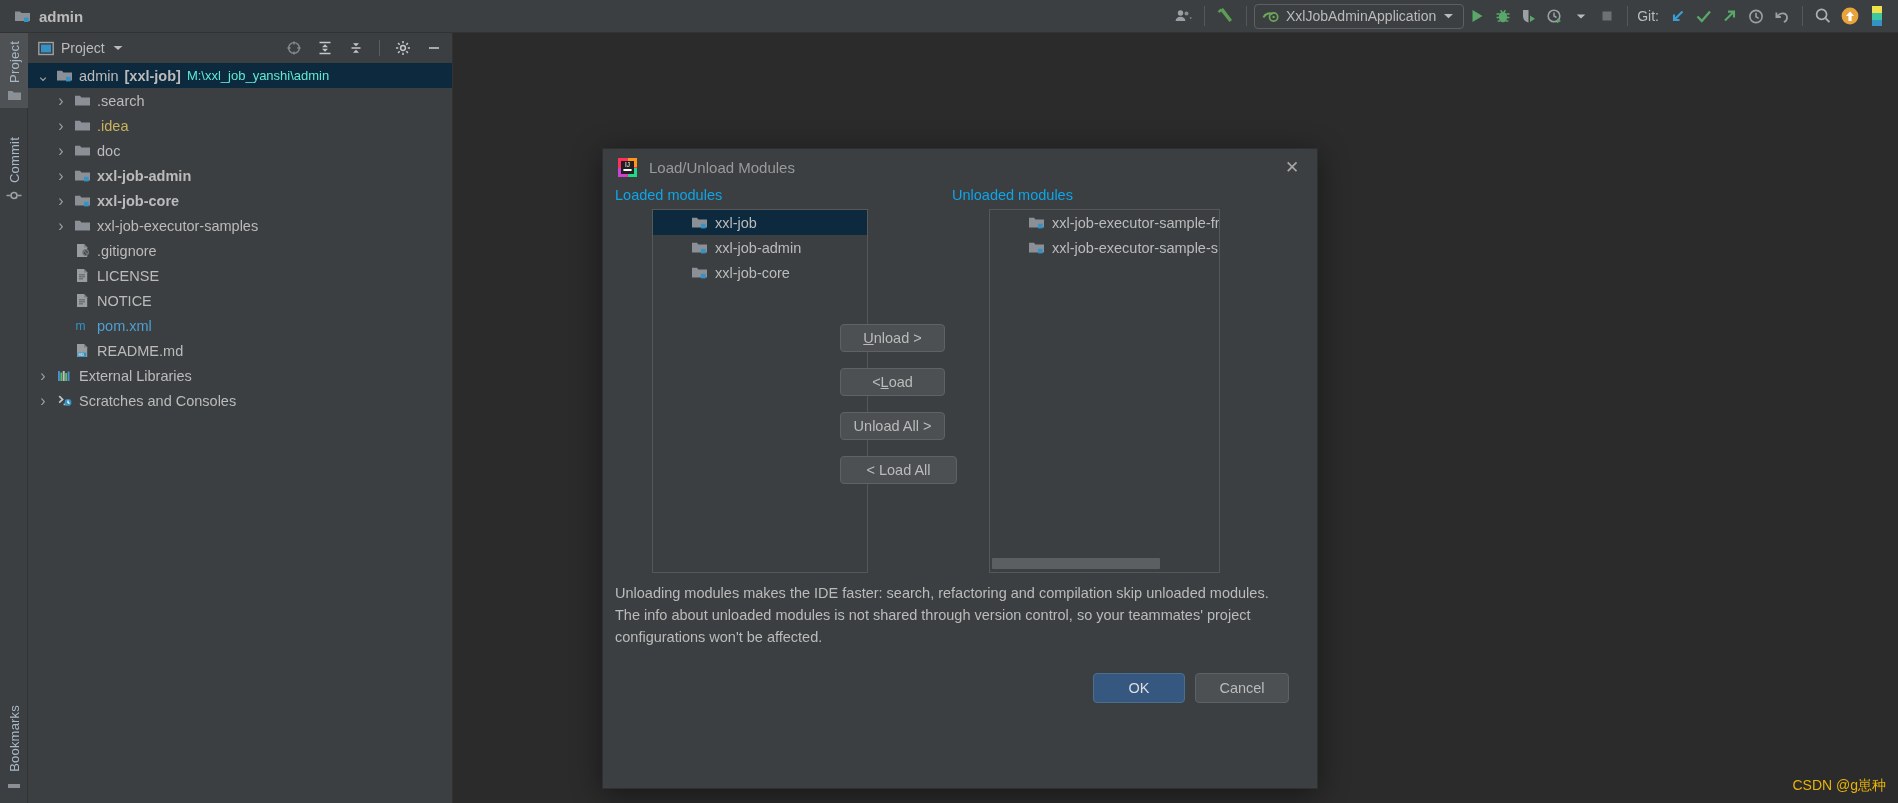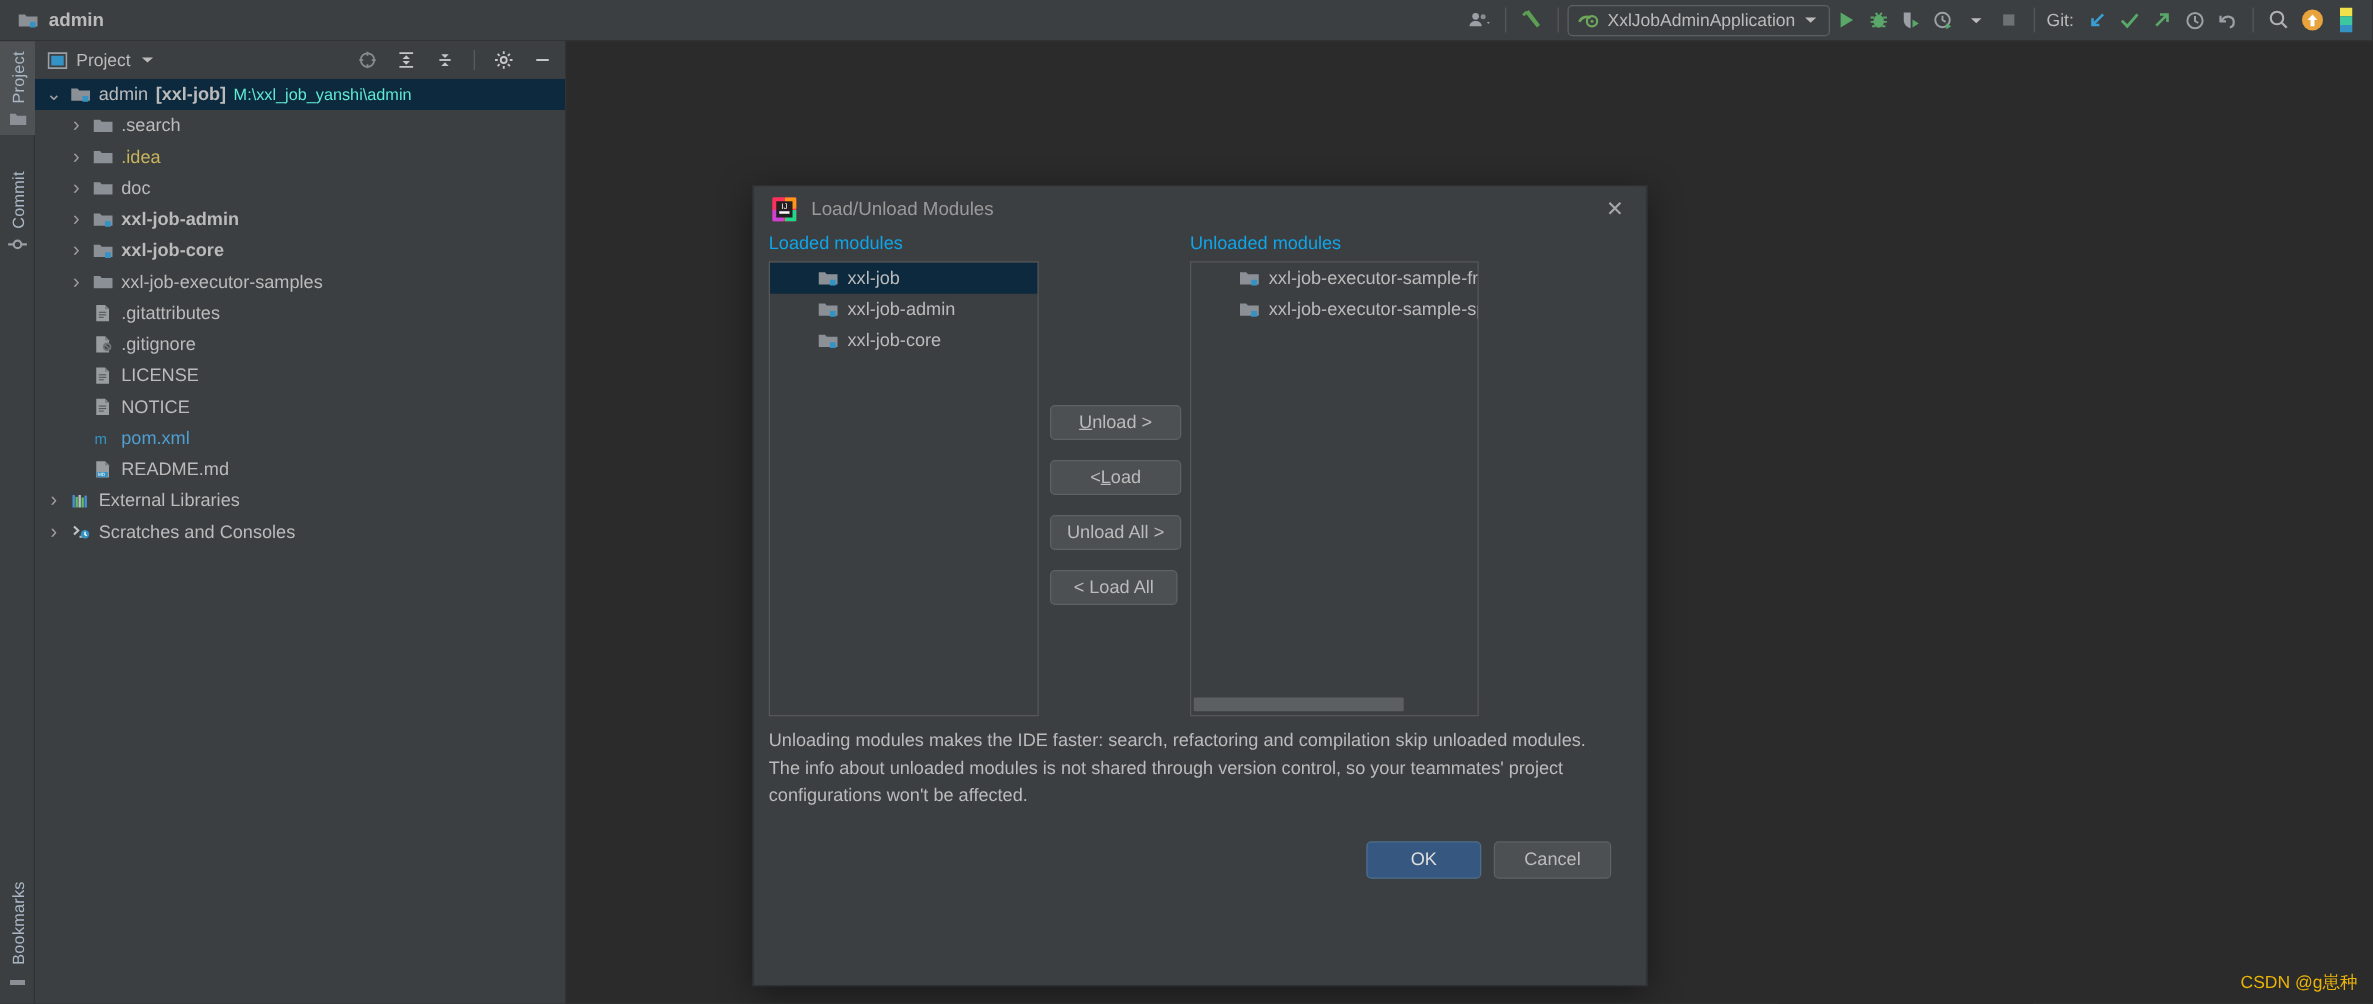--- a/index.html
+++ b/index.html
@@ -92,21 +92,21 @@
   .dlg-title {
     height: 36px; display: flex; align-items: center; gap: 11px; padding: 0 12px 0 14px;
   }
   .dlg-title .t { color: #9a9a9a; font-size: 15px; }
   .dlg-close { margin-left: auto; width: 26px; height: 26px; display: flex;
     align-items: center; justify-content: center; color: #a6a6a6; font-size: 17px; }
 
   .dlg-body { position: absolute; top: 36px; left: 0; right: 0; bottom: 0; }
   .col-label { position: absolute; color: #0ea5e9; font-size: 14.5px; }
   .list-box {
-    position: absolute; background: #3c3f41; border: 1px solid #555759; overflow: hidden;
+    position: absolute; background: #3c3f41; border: 1px solid #555759; overflow: hidden; margin-left: 37px;
   }
   .mrow {
     height: 25px; display: flex; align-items: center; gap: 7px;
     padding-left: 38px; font-size: 14.5px; color: #bbbbbb; white-space: nowrap;
   }
   .mrow.sel { background: #0d293e; }
   .hscroll {
     position: absolute; left: 2px; bottom: 3px; height: 11px; background: #3c3f41;
   }
   .hscroll .thumb { height: 11px; background: #5c5f61; border-radius: 1px; }
@@ -407,33 +407,20 @@
           <span class="tname bold">xxl-job-core</span>
         </div>
         <div class="trow" style="padding-left: 26px;">
           <span class="arrow" style="font-size: 16px;">›</span>
           <span class="icon">
             <svg width="17" height="15" viewBox="0 0 17 15">
               <path d="M1 2.8h5L7.4 4.4H16v8.2H1z" fill="#8a9096"></path>
             </svg>
           </span>
           <span class="tname">xxl-job-executor-samples</span>
-        </div>
-        <div class="trow" style="padding-left: 26px;">
-          <span class="arrow"></span>
-          <span class="icon">
-            <svg width="17" height="15" viewBox="0 0 17 15">
-              <path d="M3 1h7l3.2 3.2V14H3z" fill="#9a9da0"></path>
-              <path d="M10 1v3.4h3.2" fill="#7d8083"></path>
-              <rect x="5" y="6.4" width="6" height="0.9" fill="#55585b"></rect>
-              <rect x="5" y="8.4" width="6" height="0.9" fill="#55585b"></rect>
-              <rect x="5" y="10.4" width="4" height="0.9" fill="#55585b"></rect>
-            </svg>
-          </span>
-          <span class="tname">.gitattributes</span>
         </div>
         <div class="trow" style="padding-left: 26px;">
           <span class="arrow"></span>
           <span class="icon">
             <svg width="17" height="15" viewBox="0 0 17 15">
               <path d="M3 1h7l3.2 3.2V14H3z" fill="#9a9da0"></path>
               <path d="M10 1v3.4h3.2" fill="#7d8083"></path>
               <path d="M9 9.5a2.7 2.7 0 1 0 5.4 0 2.7 2.7 0 1 0-5.4 0" fill="#3c3f41" stroke="#6e7376" stroke-width="1.5"></path>
               <path d="M9.8 7.8l3.8 3.5" fill="#0000" stroke="#6e7376" stroke-width="1.5"></path>
             </svg>
@@ -597,21 +584,21 @@
         <div class="btn" style="position:absolute; left:0; top:139px; width:105px;">
           <span style="text-decoration:underline;">U</span>
             <span>nload &gt;</span>
         </div>
         <div class="btn" style="position:absolute; left:0; top:183px; width:105px;">
           <span>&lt; </span>
             <span style="text-decoration:underline;">L</span>
             <span>oad</span>
         </div>
         <div class="btn" style="position:absolute; left:0; top:227px; width:105px;">Unload All &gt;</div>
-        <div class="btn" style="position:absolute; left:0; top:271px; width:102px;text-align:center;">&lt; Load All</div>
+        <div class="btn" style="position:absolute; left:0; top:271px; width:117px;text-align:center;">&lt; Load All</div>
       </div>
 
       <div class="desc" style="left:12px; top:398px; width:682px;">Unloading modules makes the IDE faster: search, refactoring and compilation skip unloaded modules. The info about unloaded modules is not shared through version control, so your teammates' project configurations won't be affected.</div>
 
       <div class="btn-ok" style="left:490px; top:488px;">OK</div>
       <div class="btn-cancel" style="left:592px; top:488px;">Cancel</div>
     </div>
   </div>
 
   <span class="watermark">CSDN @g崽种</span>

